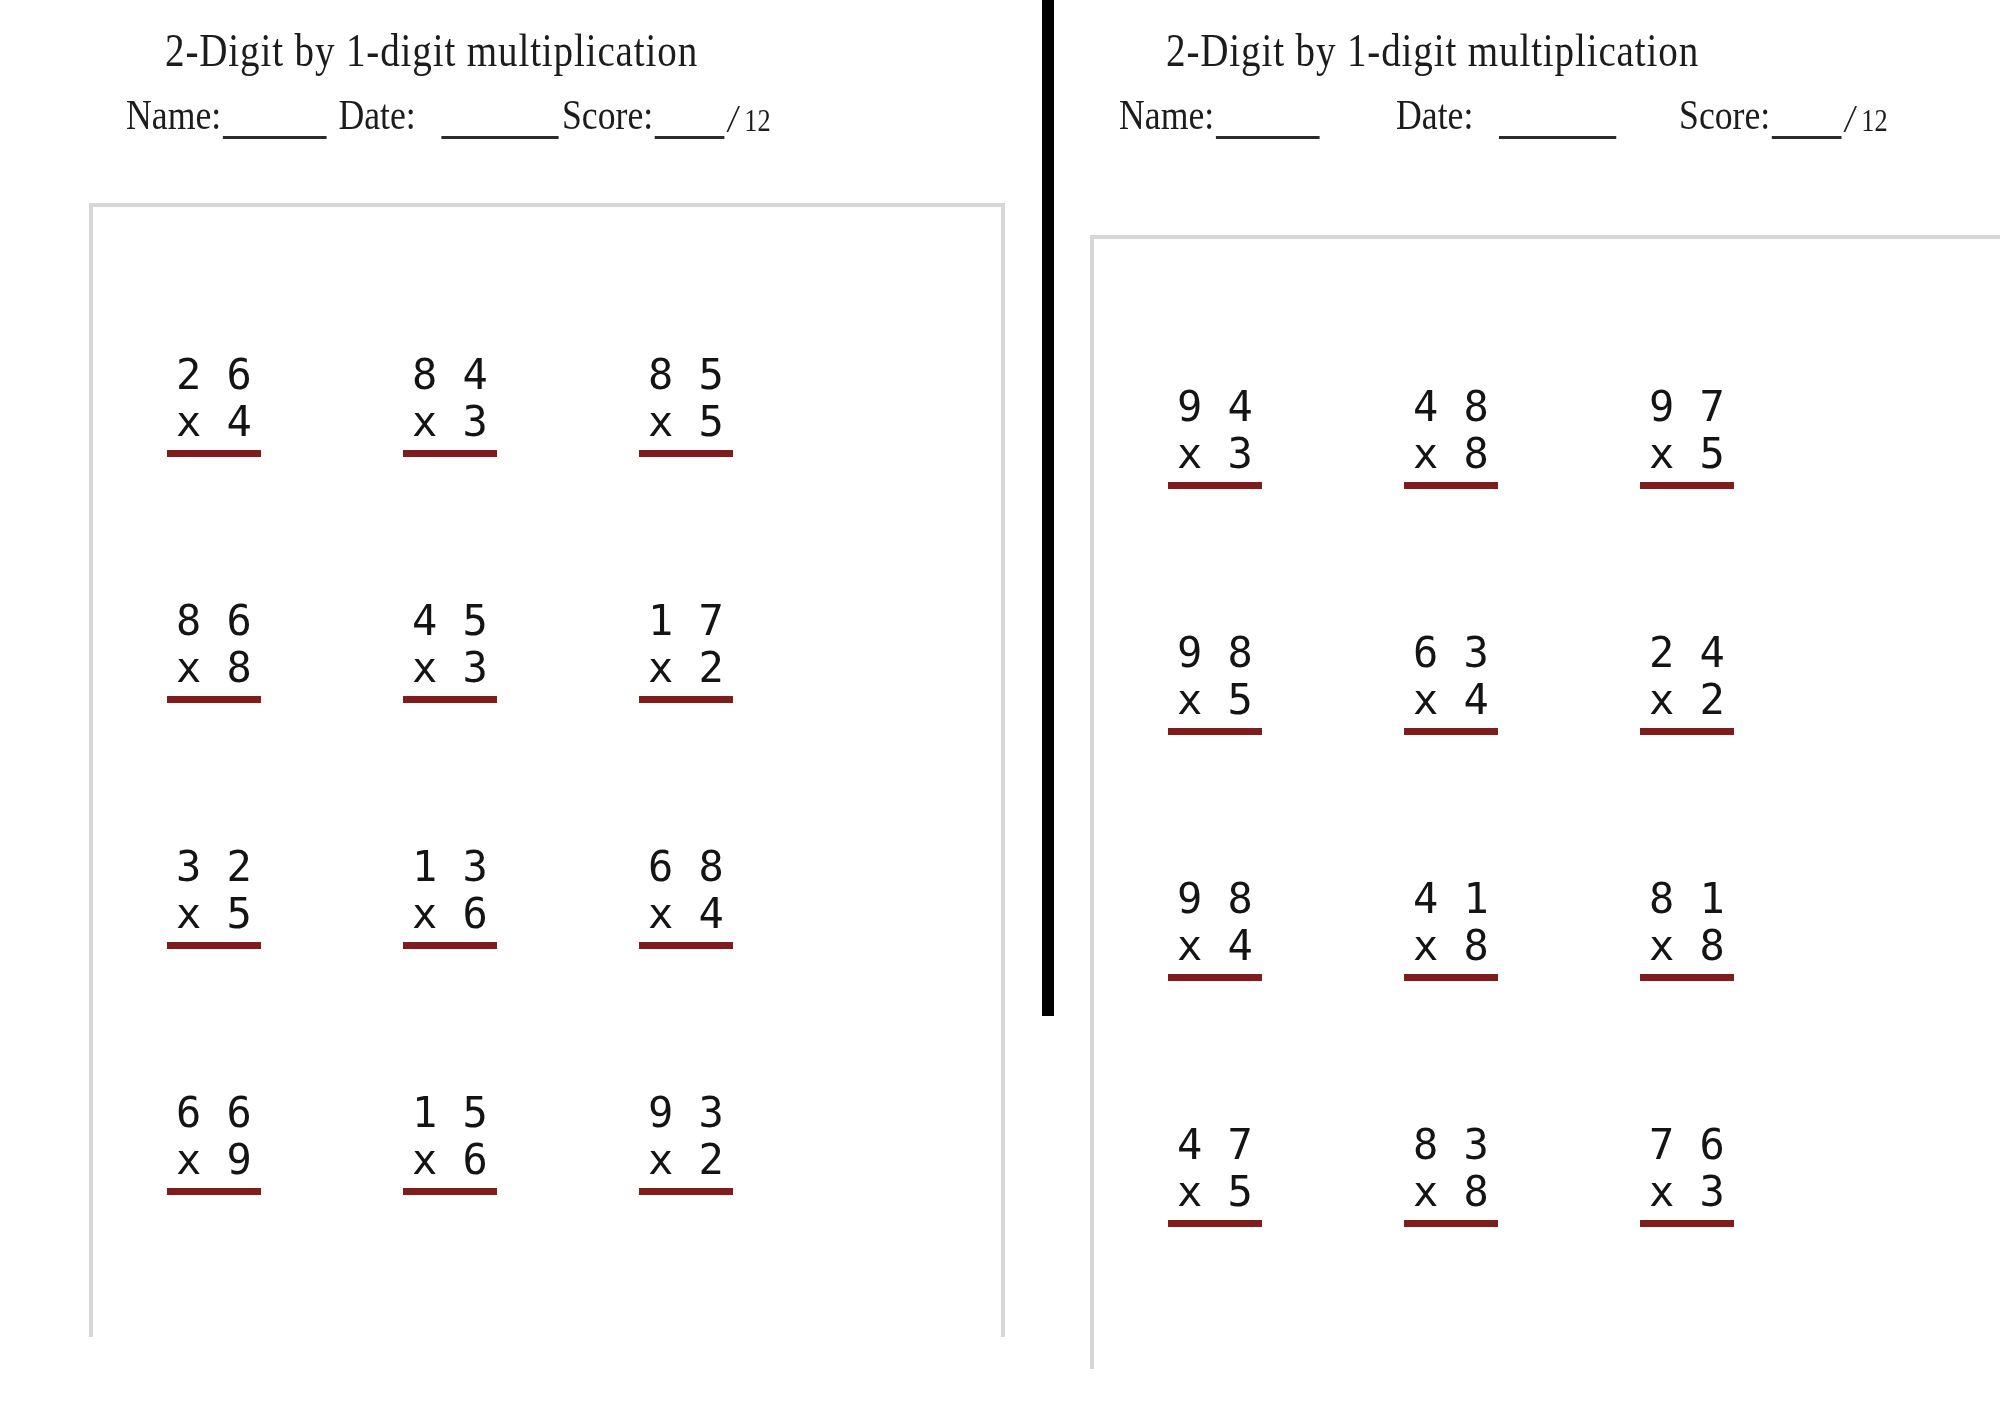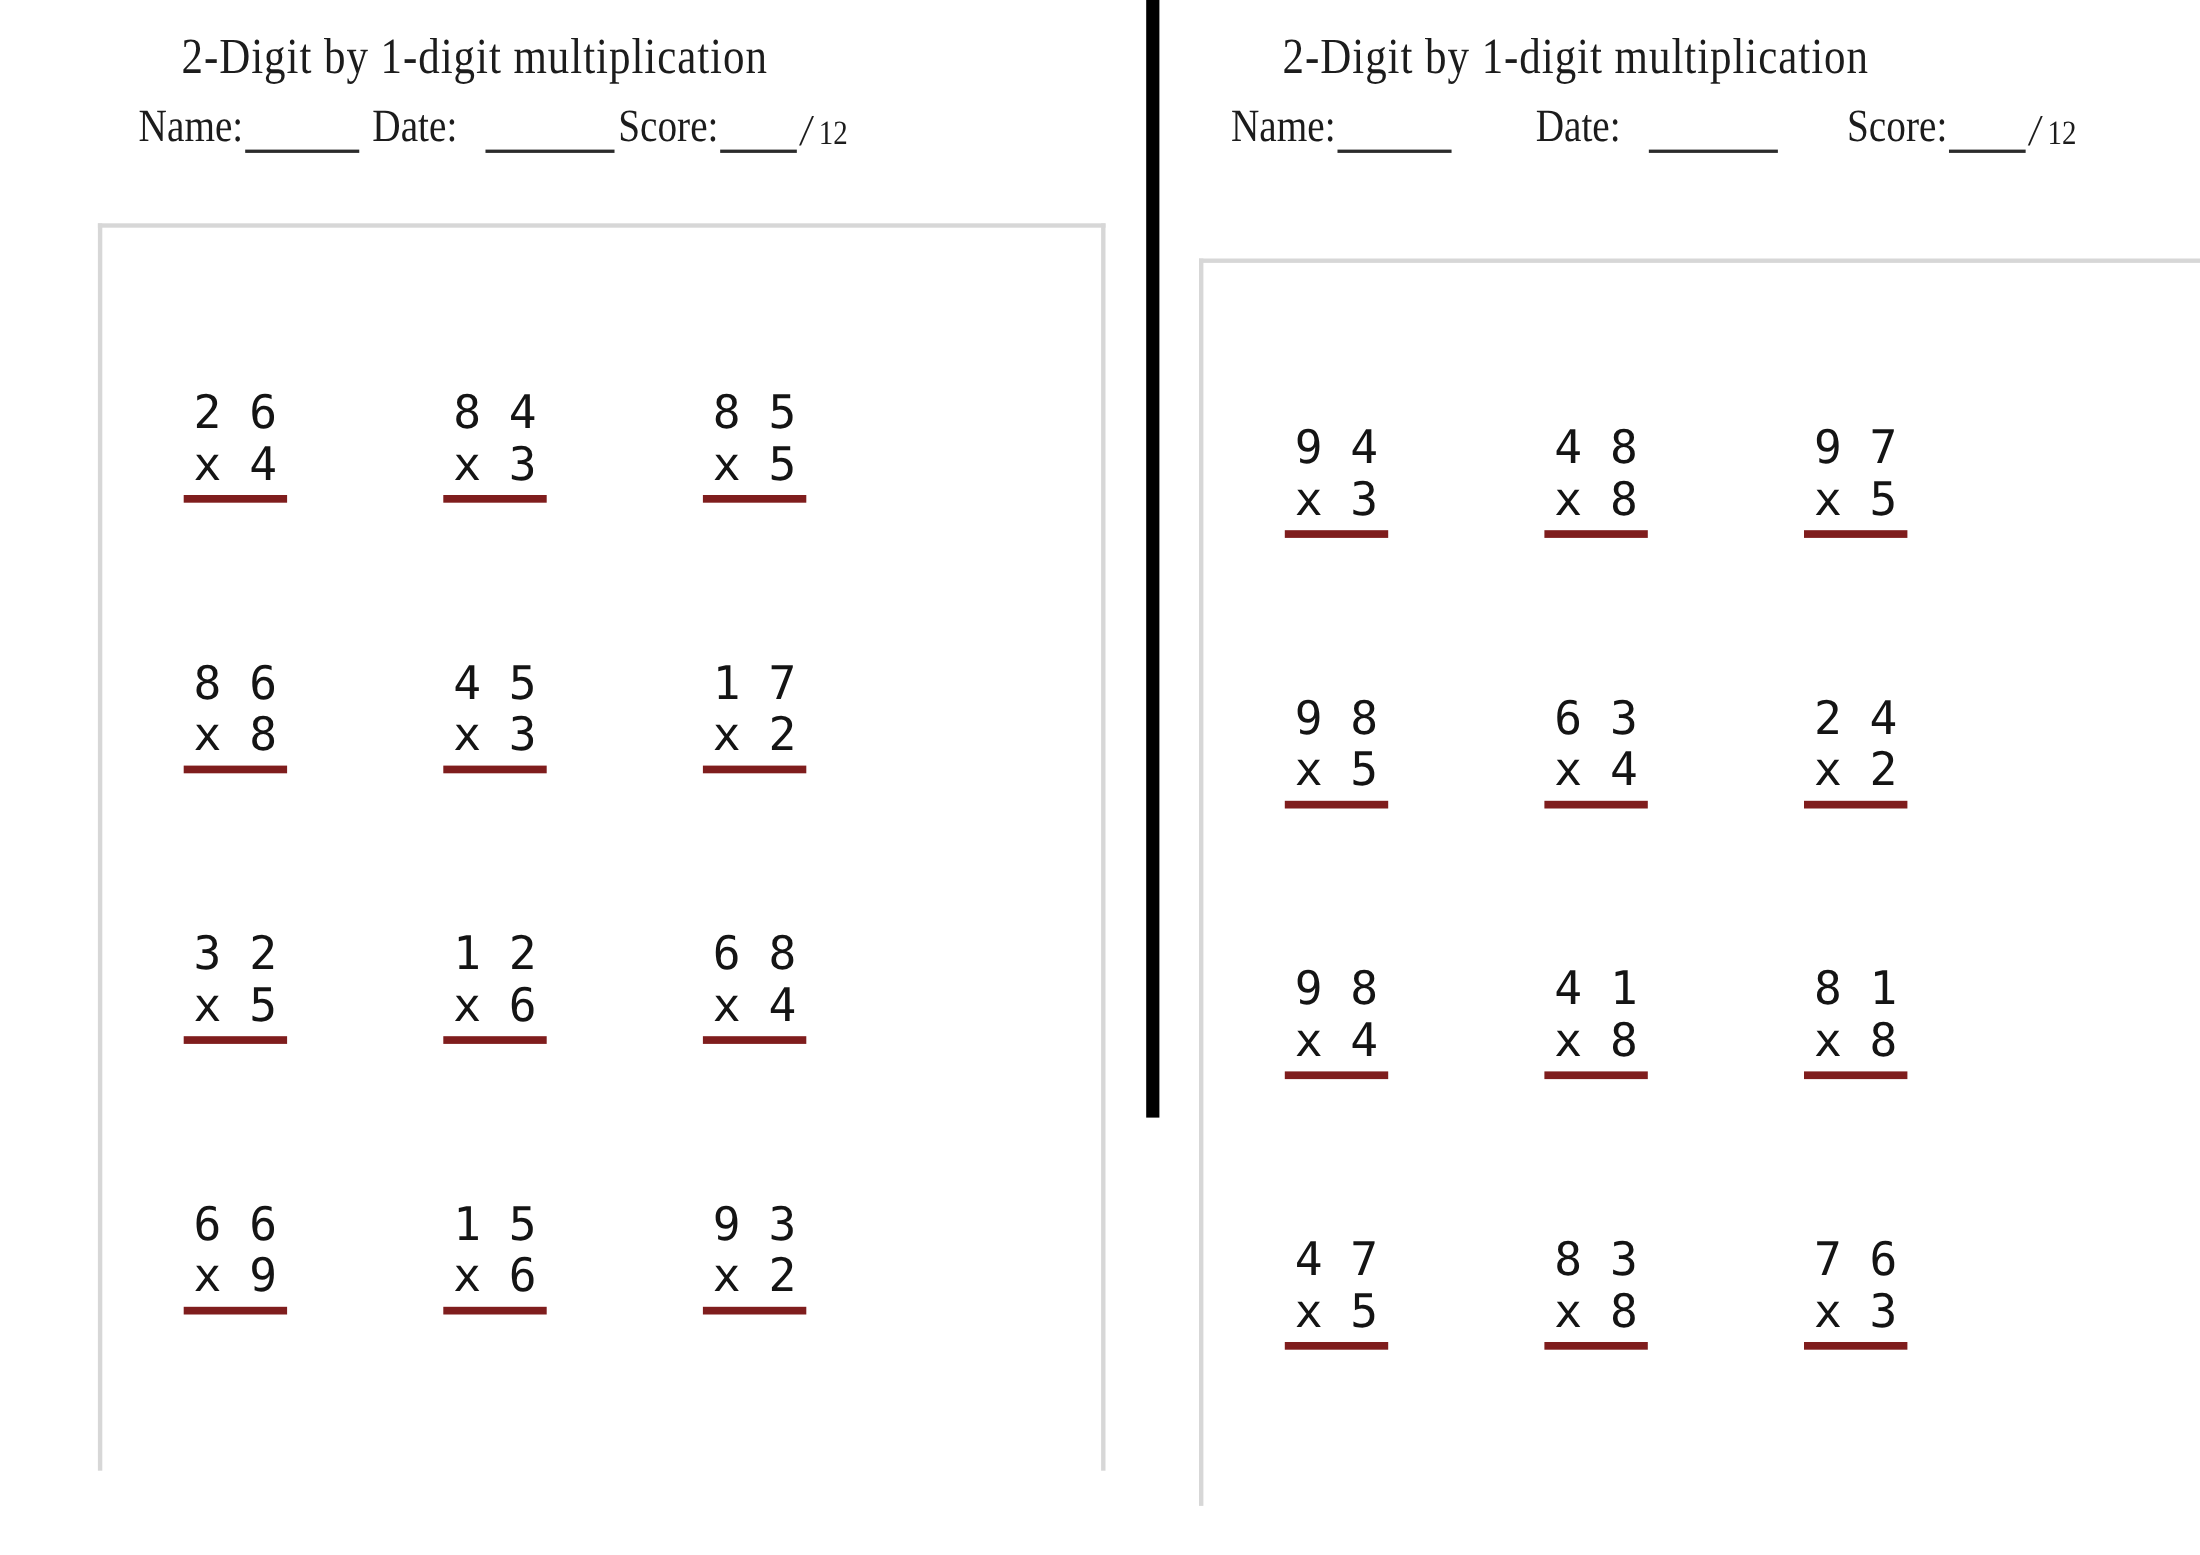--- a/index.html
+++ b/index.html
@@ -163,21 +163,21 @@
           </div>
           <div class="problem">
             <div class="p-top">1 7</div>
             <div class="p-bottom">x 2</div>
           </div>
           <div class="problem">
             <div class="p-top">3 2</div>
             <div class="p-bottom">x 5</div>
           </div>
           <div class="problem">
-            <div class="p-top">1 2</div>
+            <div class="p-top">1 3</div>
             <div class="p-bottom">x 6</div>
           </div>
           <div class="problem">
             <div class="p-top">6 8</div>
             <div class="p-bottom">x 4</div>
           </div>
           <div class="problem">
             <div class="p-top">6 6</div>
             <div class="p-bottom">x 9</div>
           </div>

